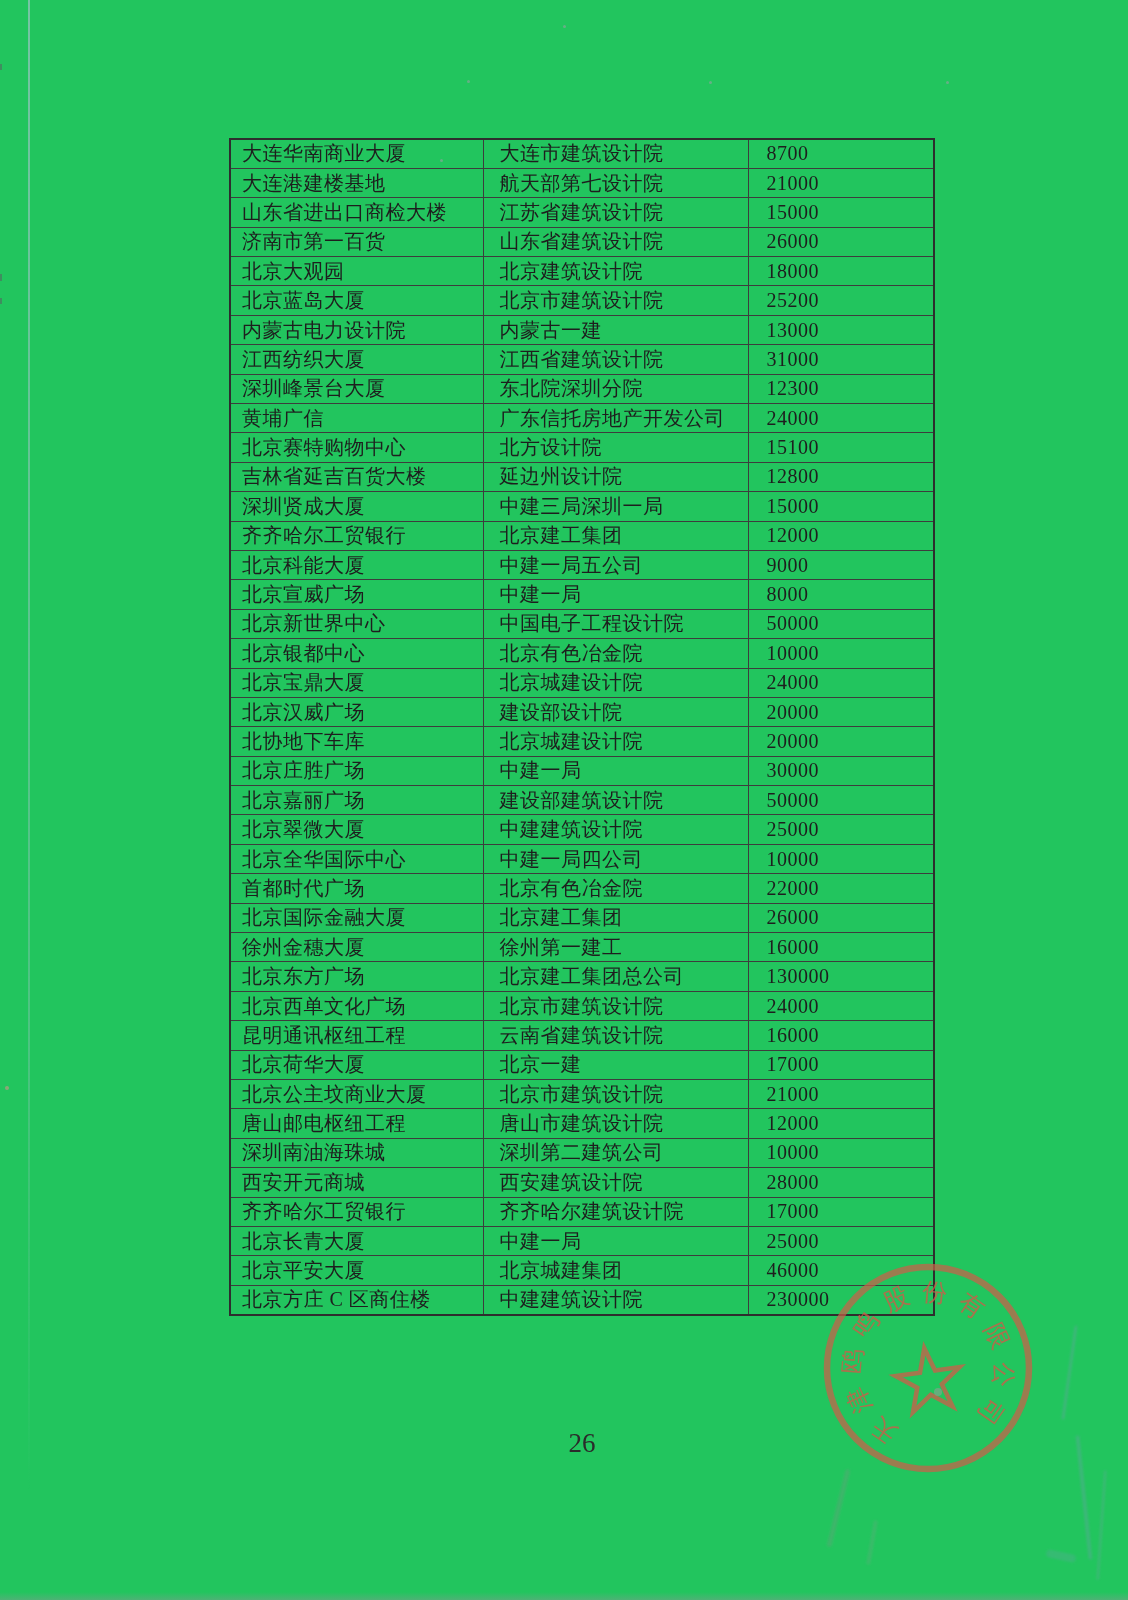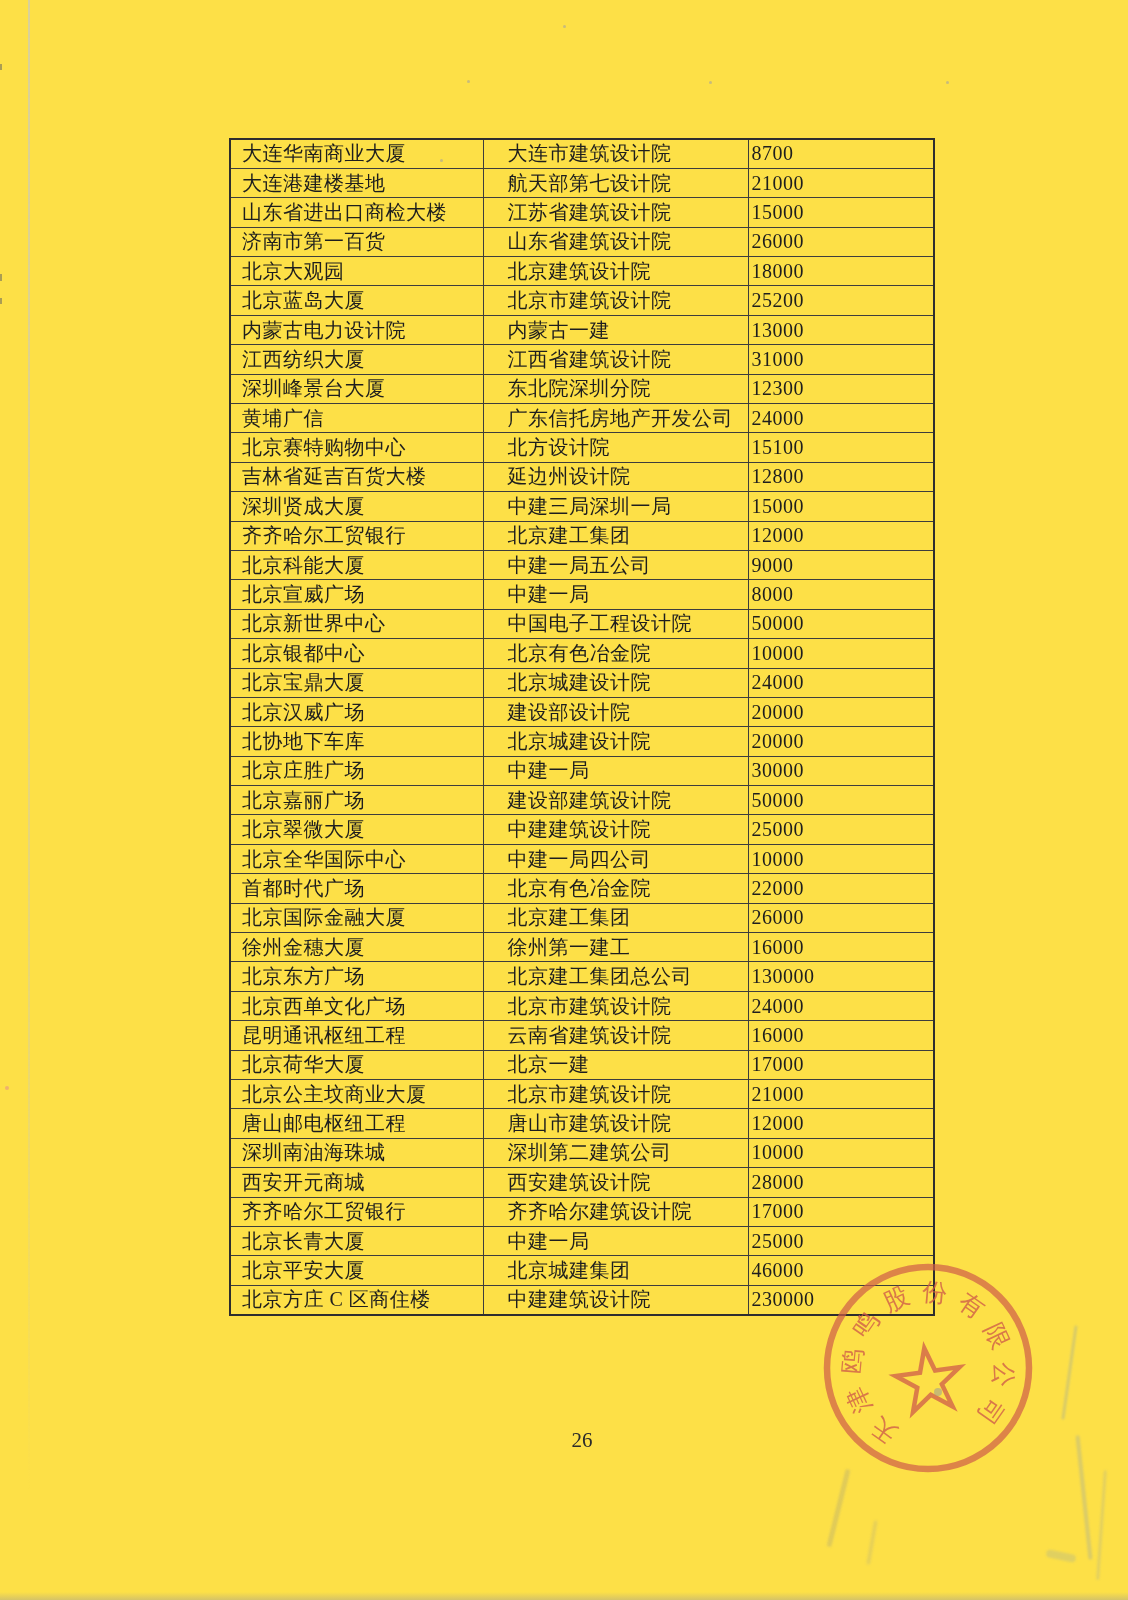--- a/index.html
+++ b/index.html
@@ -3,21 +3,21 @@
 <meta charset="utf-8">
 <style>
   html,body{margin:0;padding:0;}
   body{
     width:1128px;height:1600px;
     font-family:"Liberation Serif","DejaVu Serif",serif;
     background:#ffffff;
   }
   .page{
     position:relative;width:1128px;height:1600px;
-    background:#fde047;overflow:hidden;
+    background:#22c55e;overflow:hidden;
   }
   
   .fold-line{
     position:absolute;left:28px;top:0;width:2px;height:1492px;
     background:linear-gradient(to bottom,
       rgba(188,196,222,.55), rgba(188,196,222,.28) 70%, rgba(188,196,222,0));
     filter:blur(.4px);
   }
   .speck{position:absolute;border-radius:50%;background:rgba(158,158,166,.55);}
   .edge-mark{position:absolute;left:0;width:2px;background:rgba(90,90,95,.5);}
@@ -33,27 +33,27 @@
     border-collapse:collapse;table-layout:fixed;
     border:2.5px solid #2e2e2e;
     font-size:20px;color:#1e1e1e;letter-spacing:.5px;
   }
   table.projects td{
     border:1.5px solid #3d3d3d;
     height:29.4px;box-sizing:border-box;
     padding:0 2px 0 11px;overflow:hidden;white-space:nowrap;
     vertical-align:middle;
   }
-  table.projects td:nth-child(2){padding-left:24px;}
-  table.projects td:nth-child(3){padding-left:3px;}
+  table.projects td:nth-child(2){padding-left:16px;}
+  table.projects td:nth-child(3){padding-left:18px;}
   col.c1{width:253px;} col.c2{width:265px;} col.c3{width:186px;}
   
   .page-number{
     position:absolute;left:562px;top:1428px;width:40px;
-    text-align:center;font-size:21px;color:#2b2b2b;
+    text-align:center;font-size:27px;color:#2b2b2b;
   }
   
   .stamp{
     position:absolute;left:788px;top:1228px;width:280px;height:280px;
     filter:blur(.5px);
   }
   .stamp circle.ring{fill:none;stroke:var(--seal,#cf5c49);stroke-width:6.5;opacity:.7;}
   .stamp text{
     font-size:25px;fill:var(--seal,#cf5c49);opacity:.78;
     font-family:"Liberation Serif","DejaVu Serif",serif;

